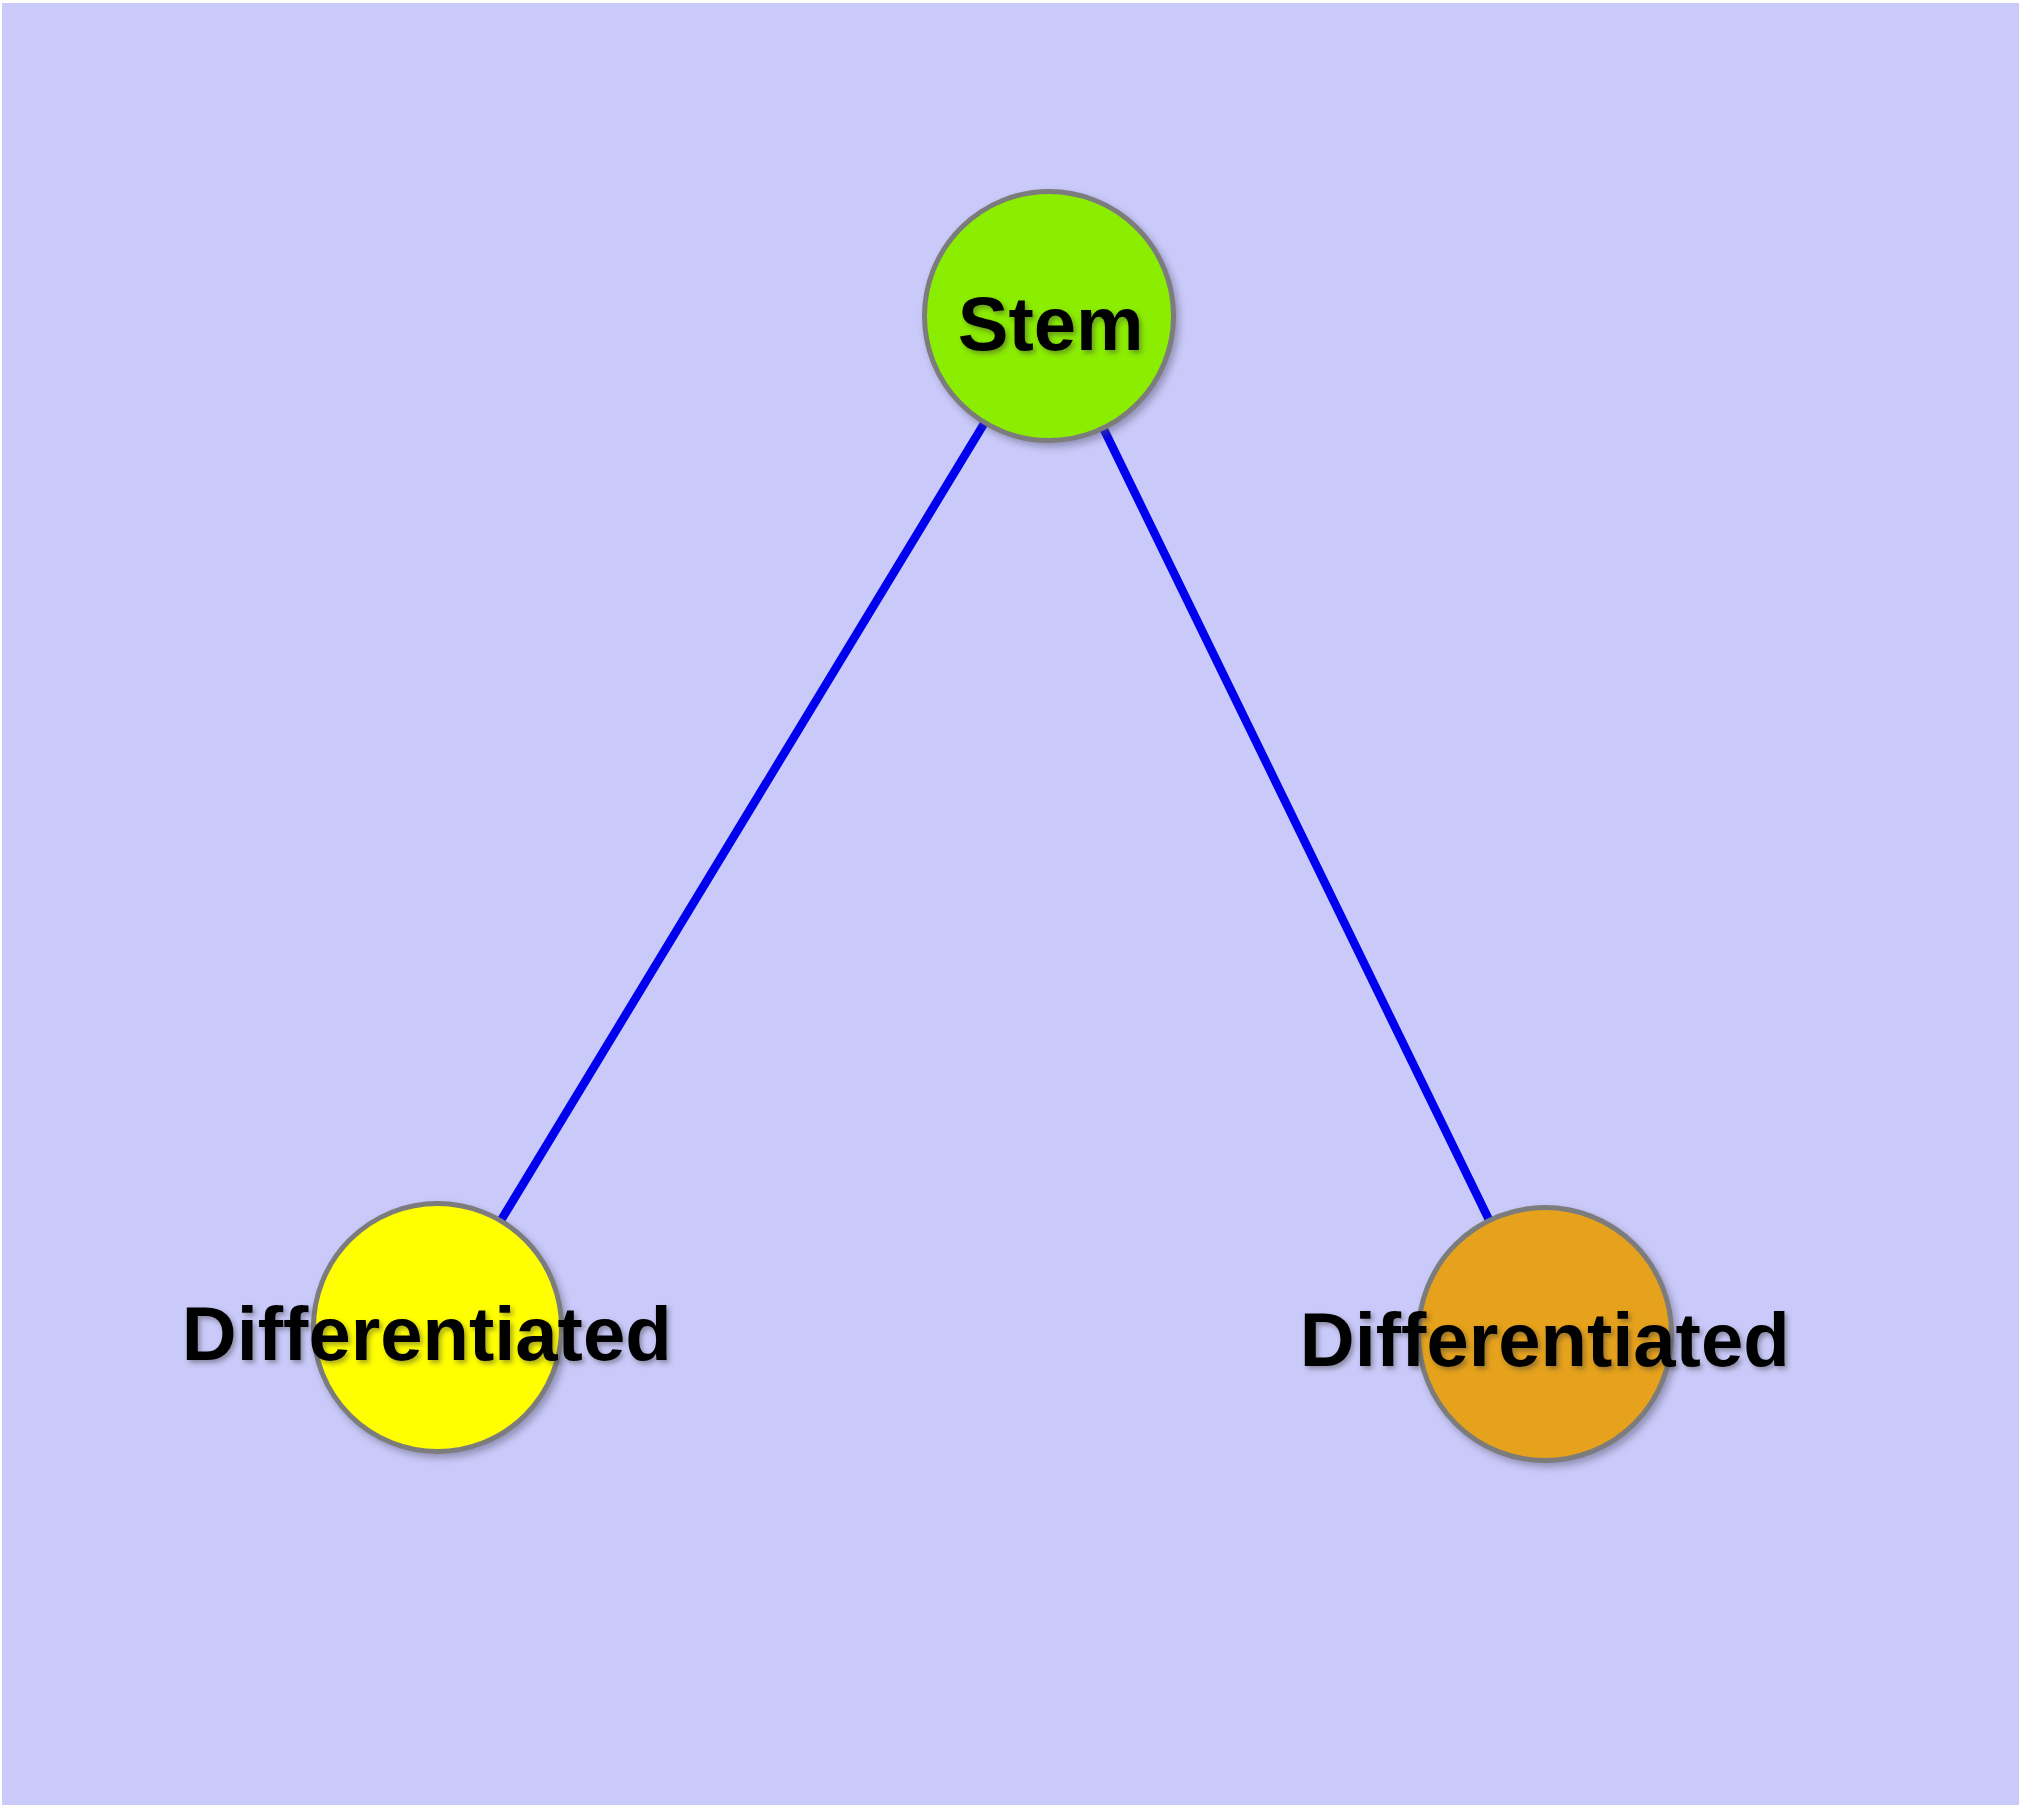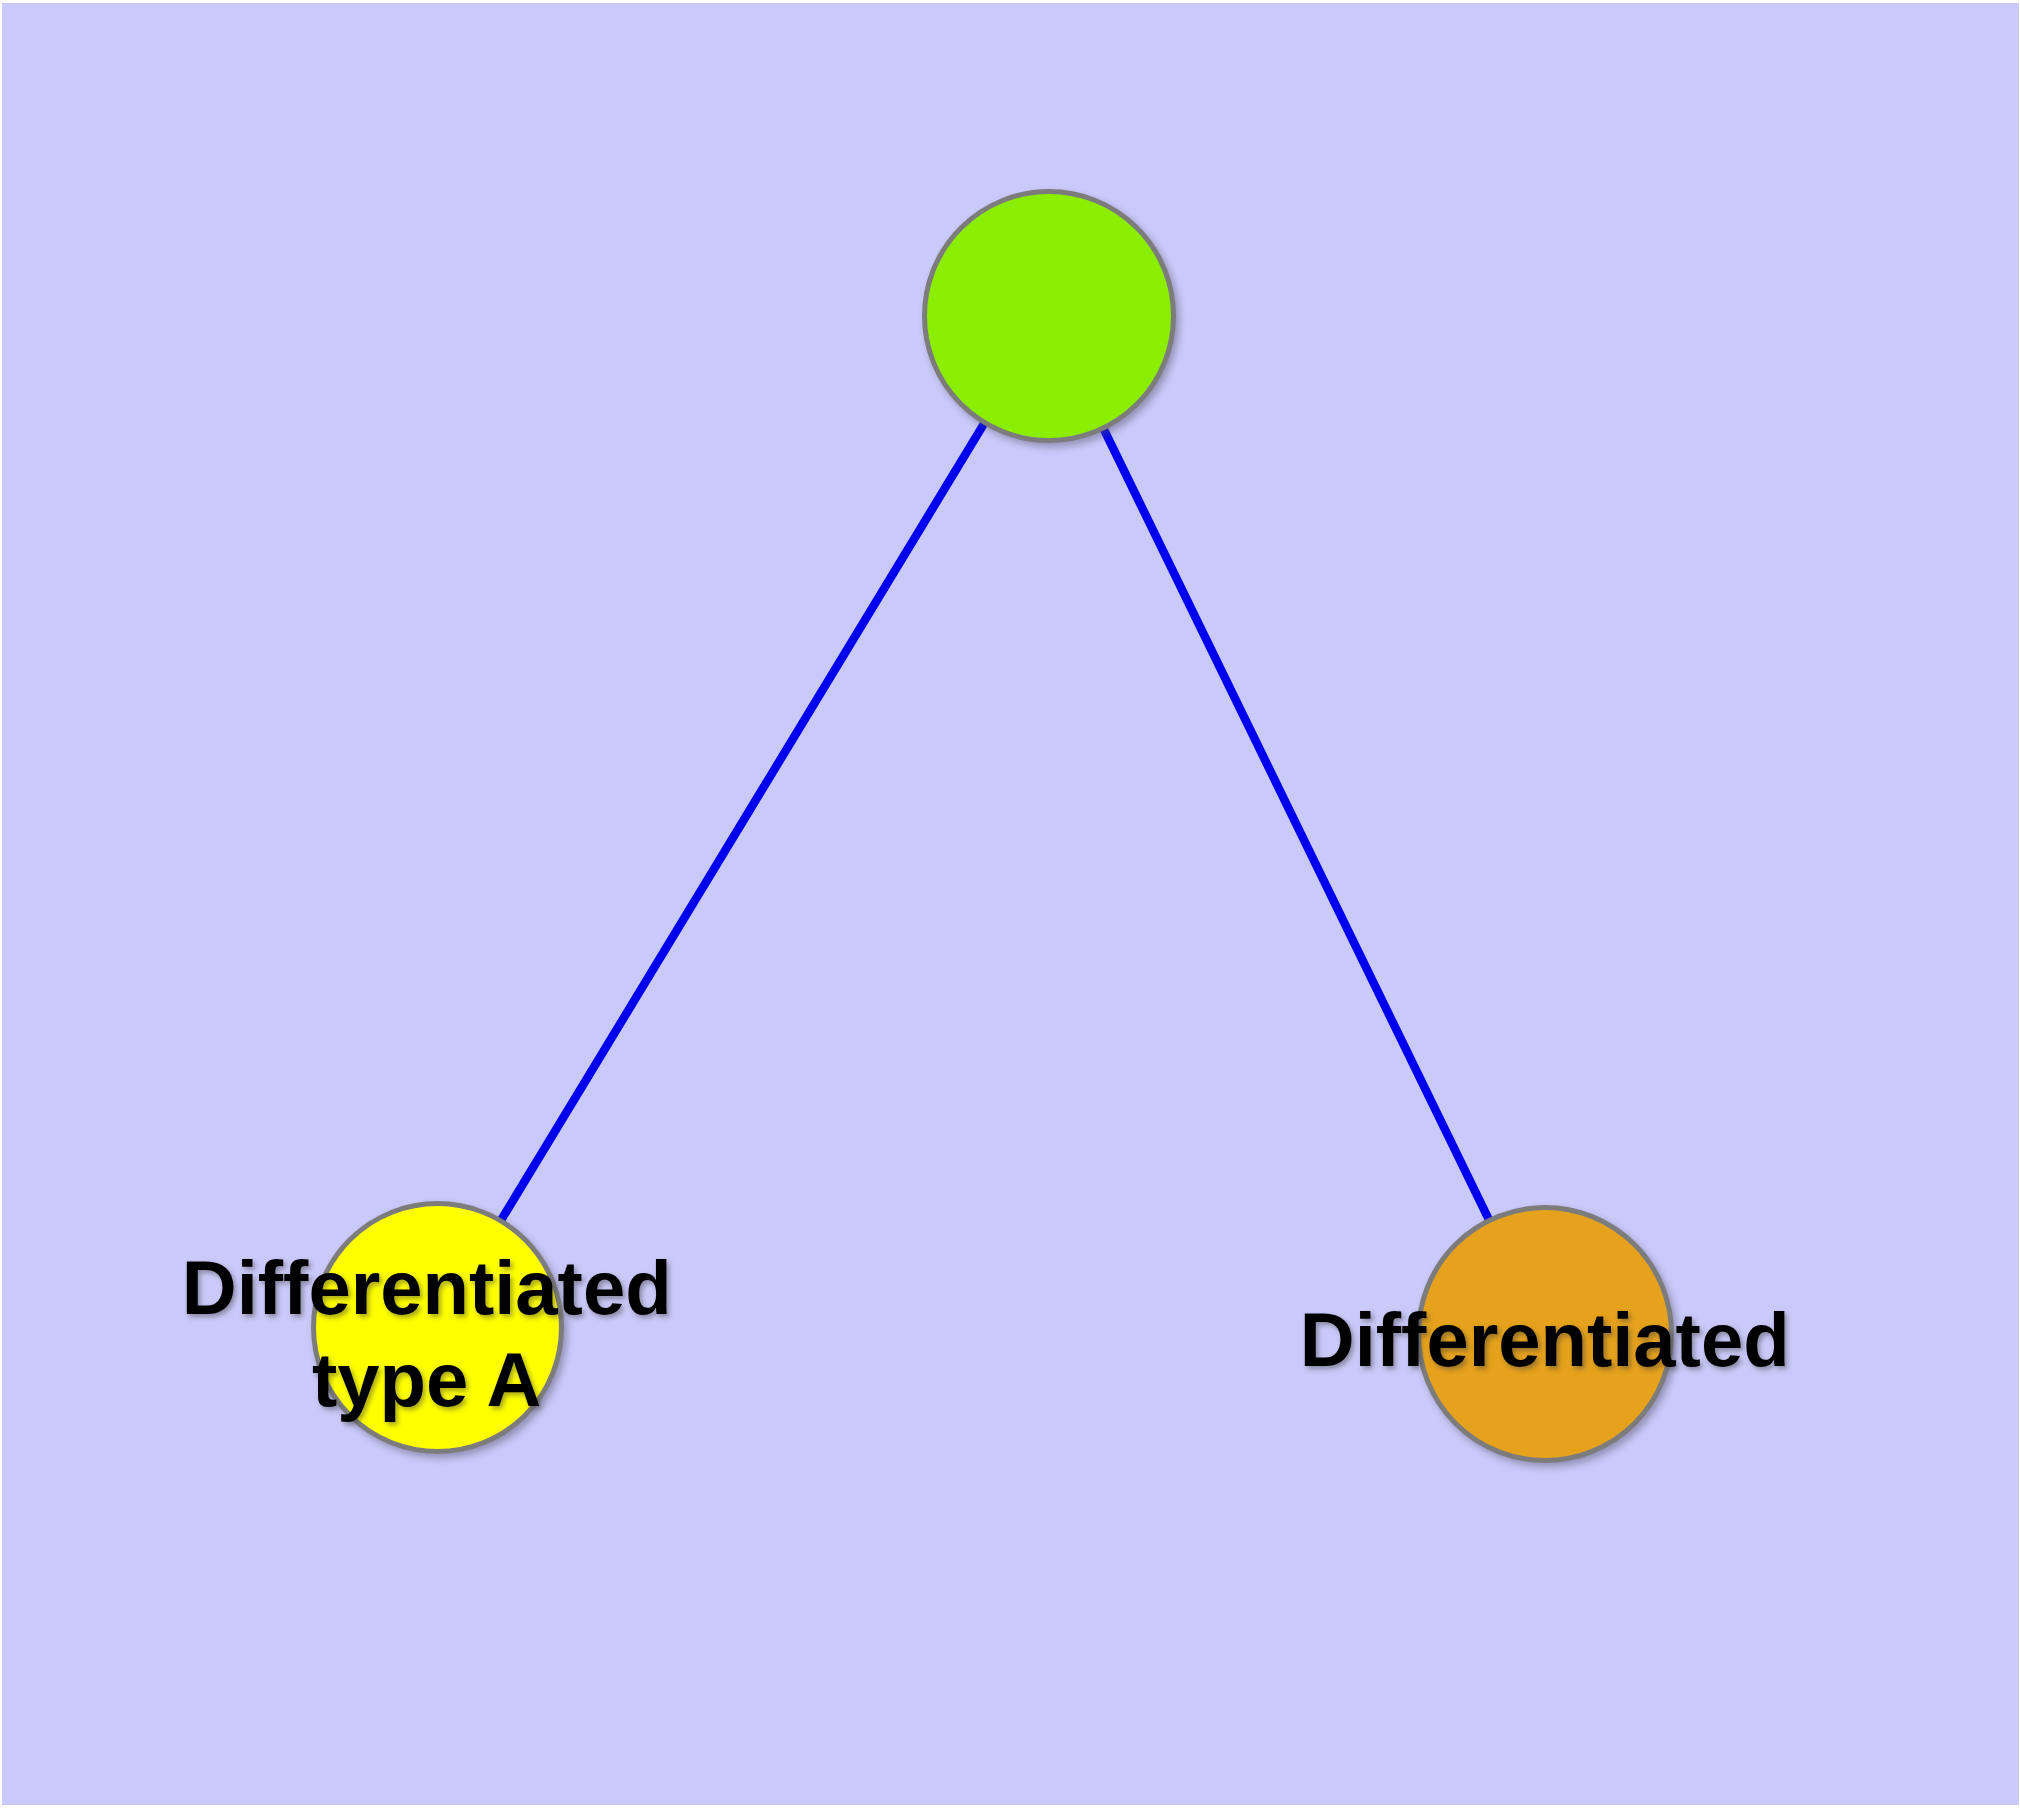--- a/index.html
+++ b/index.html
@@ -70,24 +70,26 @@
       <line class="edge" x1="1235" y1="370" x2="513" y2="1561" stroke="#0000EE"></line>
       <line class="edge" x1="1235" y1="370" x2="1819" y2="1569" stroke="#0000EE"></line>
     </svg>
 
     <div class="node node-stem" style="background: rgb(139, 238, 0);"></div>
 
     <div class="node node-a" style="background: rgb(255, 255, 0);"></div>
 
     <div class="node node-b" style="background: rgb(230, 162, 28);"></div>
 
+    <div class="label label-stem">
+      <span>Stem</span>
+    </div>
 
     <div class="label label-a">
       <span>Differentiated</span>
-      <span>type A</span>
     </div>
 
     <div class="label label-b">
       <span>Differentiated</span>
     </div>
 
   </div>
 </div>
 
 

